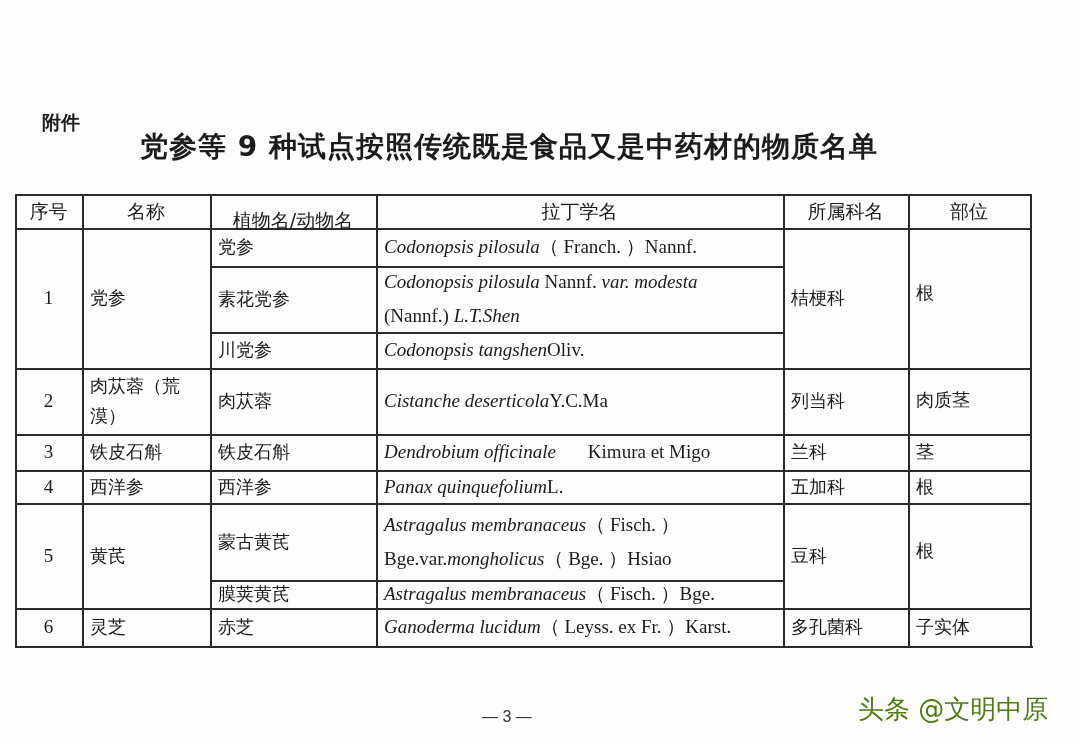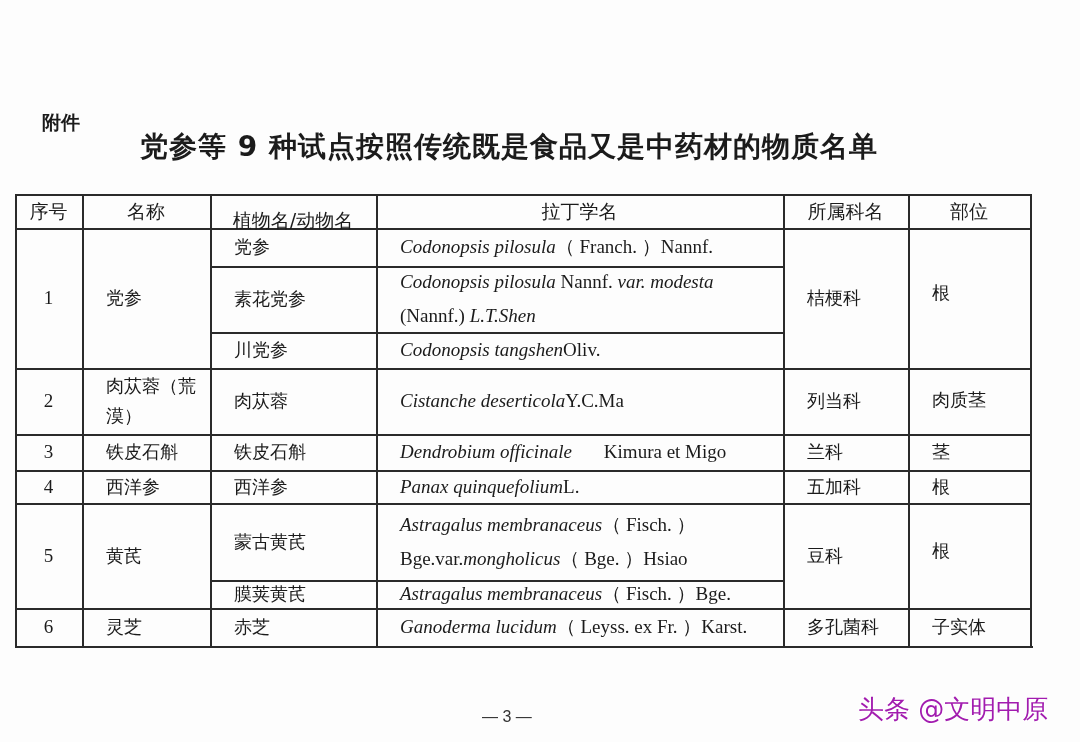--- a/index.html
+++ b/index.html
@@ -18,35 +18,35 @@
     font-family: "DejaVu Sans", sans-serif; font-weight: bold; font-size: 28px;
     letter-spacing: 1px;
   }
   .tbl { position: absolute; left: 0; top: 0; width: 1080px; height: 742px; }
   .hl, .vl { position: absolute; background: #2a2a2a; }
   .hl { height: 1.5px; }
   .vl { width: 1.5px; }
   .cell {
     position: absolute; font-size: 19px; line-height: 36px;
     display: flex; align-items: center; white-space: nowrap;
-    box-sizing: border-box; padding-left: 24px;
+    box-sizing: border-box; padding-left: 8px;
   }
   .cell.center { justify-content: center; padding-left: 0; }
   .cell.zh { font-family: "DejaVu Sans", sans-serif; font-size: 18px; }
   .cell.hdr { font-family: "DejaVu Sans", sans-serif; font-size: 19px; justify-content: center; padding-left: 0; }
   .cell.multi { white-space: normal; line-height: 34px; align-items: center; }
   .latin { font-size: 19px; }
   .latin i { font-style: italic; }
   .pagenum {
     position: absolute; left: 482px; top: 708px; font-size: 16px;
     font-family: "Liberation Sans", sans-serif; color: #333;
   }
   .watermark {
     position: absolute; left: 858px; top: 692px; font-size: 26px;
-    font-family: "DejaVu Sans", sans-serif; color: #a21caf;
+    font-family: "DejaVu Sans", sans-serif; color: #4d7c0f;
     text-shadow: 1px 1px 0 #fff, -1px -1px 0 #fff;
   }
 </style>
 </head>
 <body>
 
 <div class="annex">附件</div>
 <div class="title">党参等 9 种试点按照传统既是食品又是中药材的物质名单</div>
 
 <div class="tbl">

